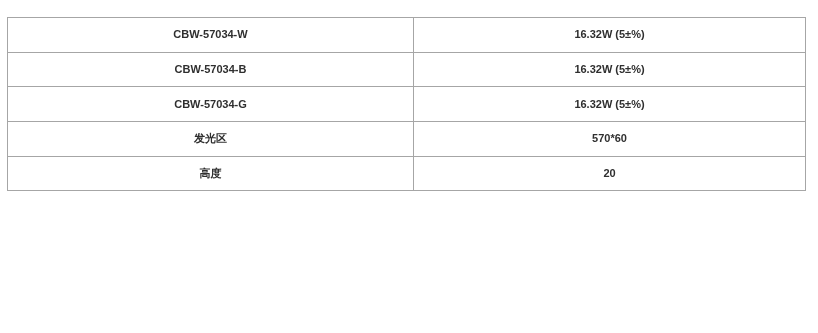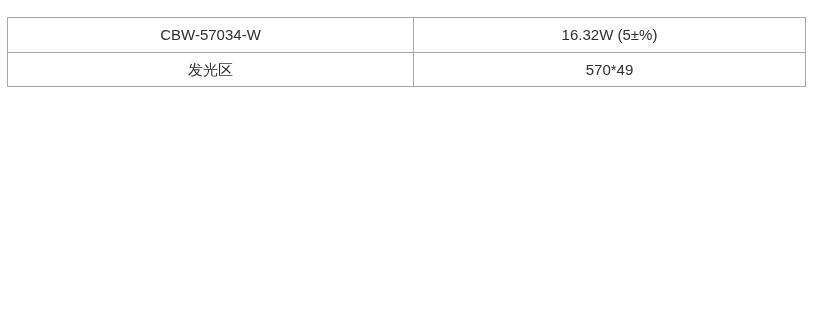--- a/index.html
+++ b/index.html
@@ -29,24 +29,24 @@
     table-layout: fixed;
     background: #ffffff;
   }
 
   table.spec-table td {
     border: 1px solid #a6a6a6;
     height: 33.7px;
     padding: 0 6px;
     text-align: center;
     vertical-align: middle;
-    font-size: 15px;
+    font-size: 11px;
     line-height: 1.2;
     color: #2f2f2f;
-    font-weight: 400;
+    font-weight: 700;
     white-space: nowrap;
     overflow: hidden;
   }
 
   table.spec-table col.col-label { width: 406px; }
   table.spec-table col.col-value { width: 392px; }
 
   td.cell-label { }
   td.cell-value { }
 </style>
@@ -58,18 +58,30 @@
     <colgroup>
       <col class="col-label">
       <col class="col-value">
     </colgroup>
     <tbody>
       <tr>
         <td class="cell-label">CBW-57034-W</td>
         <td class="cell-value">16.32W (5±%)</td>
       </tr>
       <tr>
+        <td class="cell-label">CBW-57034-B</td>
+        <td class="cell-value">16.32W (5±%)</td>
+      </tr>
+      <tr>
+        <td class="cell-label">CBW-57034-G</td>
+        <td class="cell-value">16.32W (5±%)</td>
+      </tr>
+      <tr>
         <td class="cell-label">发光区</td>
-        <td class="cell-value">570*49</td>
+        <td class="cell-value">570*60</td>
+      </tr>
+      <tr>
+        <td class="cell-label">高度</td>
+        <td class="cell-value">20</td>
       </tr>
     </tbody>
   </table>
 </div>
 
 </body></html>

